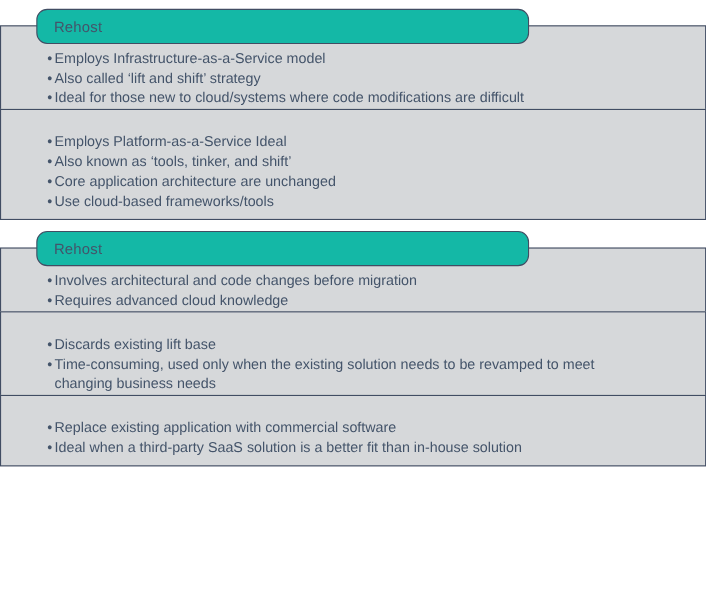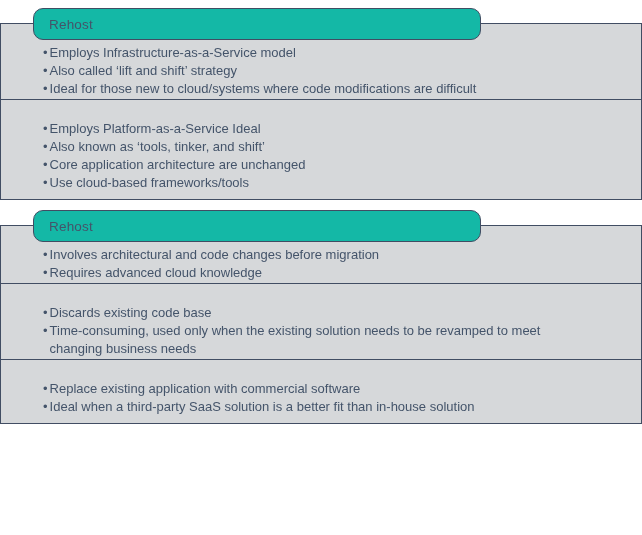--- a/index.html
+++ b/index.html
@@ -115,21 +115,21 @@
         <span class="bullet-marker">•</span>
         <span class="bullet-text">Requires advanced cloud knowledge</span>
       </div>
     </div>
   </section>
 
   <section class="strategy-section">
     <div class="body-box">
       <div class="bullet-item">
         <span class="bullet-marker">•</span>
-        <span class="bullet-text">Discards existing code base</span>
+        <span class="bullet-text">Discards existing lift base</span>
       </div>
       <div class="bullet-item">
         <span class="bullet-marker">•</span>
         <span class="bullet-text">Time-consuming, used only when the existing solution needs to be revamped to meet changing business needs</span>
       </div>
     </div>
   </section>
 
   <section class="strategy-section">
     <div class="body-box">

